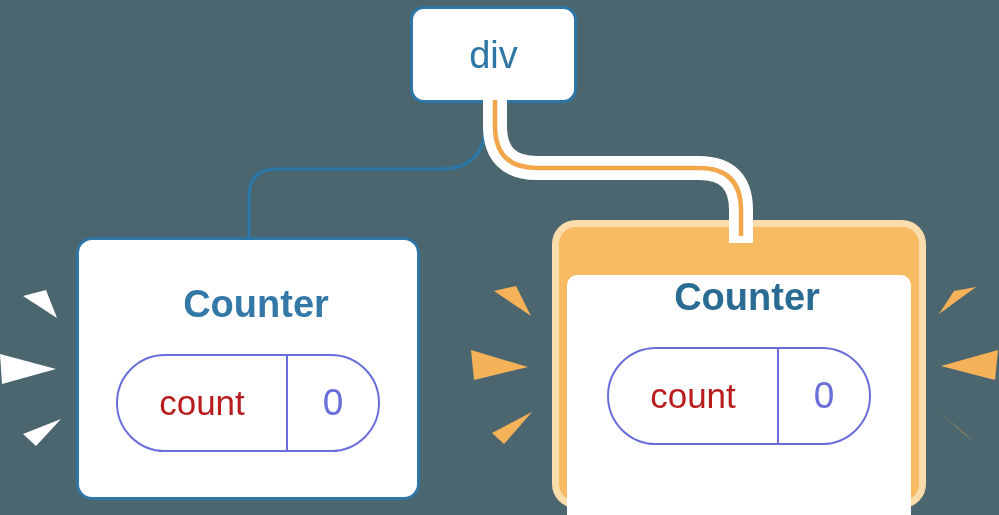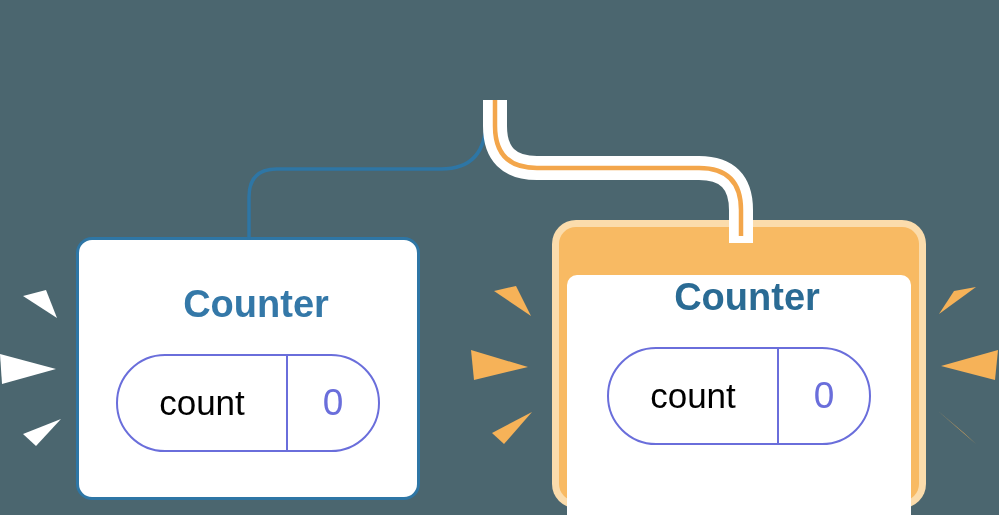--- a/index.html
+++ b/index.html
@@ -53,21 +53,21 @@
   
   .state-pill{
     box-sizing:border-box;width:264px;height:98px;margin:26px auto 0 auto;
     border:2.5px solid #6a6edb;border-radius:49px;
     display:flex;align-items:stretch;overflow:hidden;
   }
   .state-pill .key{
     box-sizing:border-box;width:170px;
     border-right:2.5px solid #6a6edb;
     display:flex;align-items:center;justify-content:center;
-    color:#000000;font-size:35px;
+    color:#b91c1c;font-size:35px;
   }
   .state-pill .val{
     flex:1;display:flex;align-items:center;justify-content:center;
     color:#6a6edb;font-size:37px;
   }
 </style>
 </head>
 <body>
 
 <div class="stage">
@@ -86,20 +86,23 @@
       <polygon points="492,433 504,444 532,412"></polygon>
     </g>
 
     <g fill="#f6b258">
       <polygon points="976,287 954,291 939,314"></polygon>
       <polygon points="998,350 995,380 941,366"></polygon>
       <polygon points="976,444 964,433 938,411"></polygon>
     </g>
   </svg>
 
+  <div class="root-node">
+    <span class="label">div</span>
+  </div>
 
   <div class="counter-card">
     <div class="counter-title">Counter</div>
     <div class="state-pill">
       <div class="key">count</div>
       <div class="val">0</div>
     </div>
   </div>
 
   <div class="counter-card-hl">

